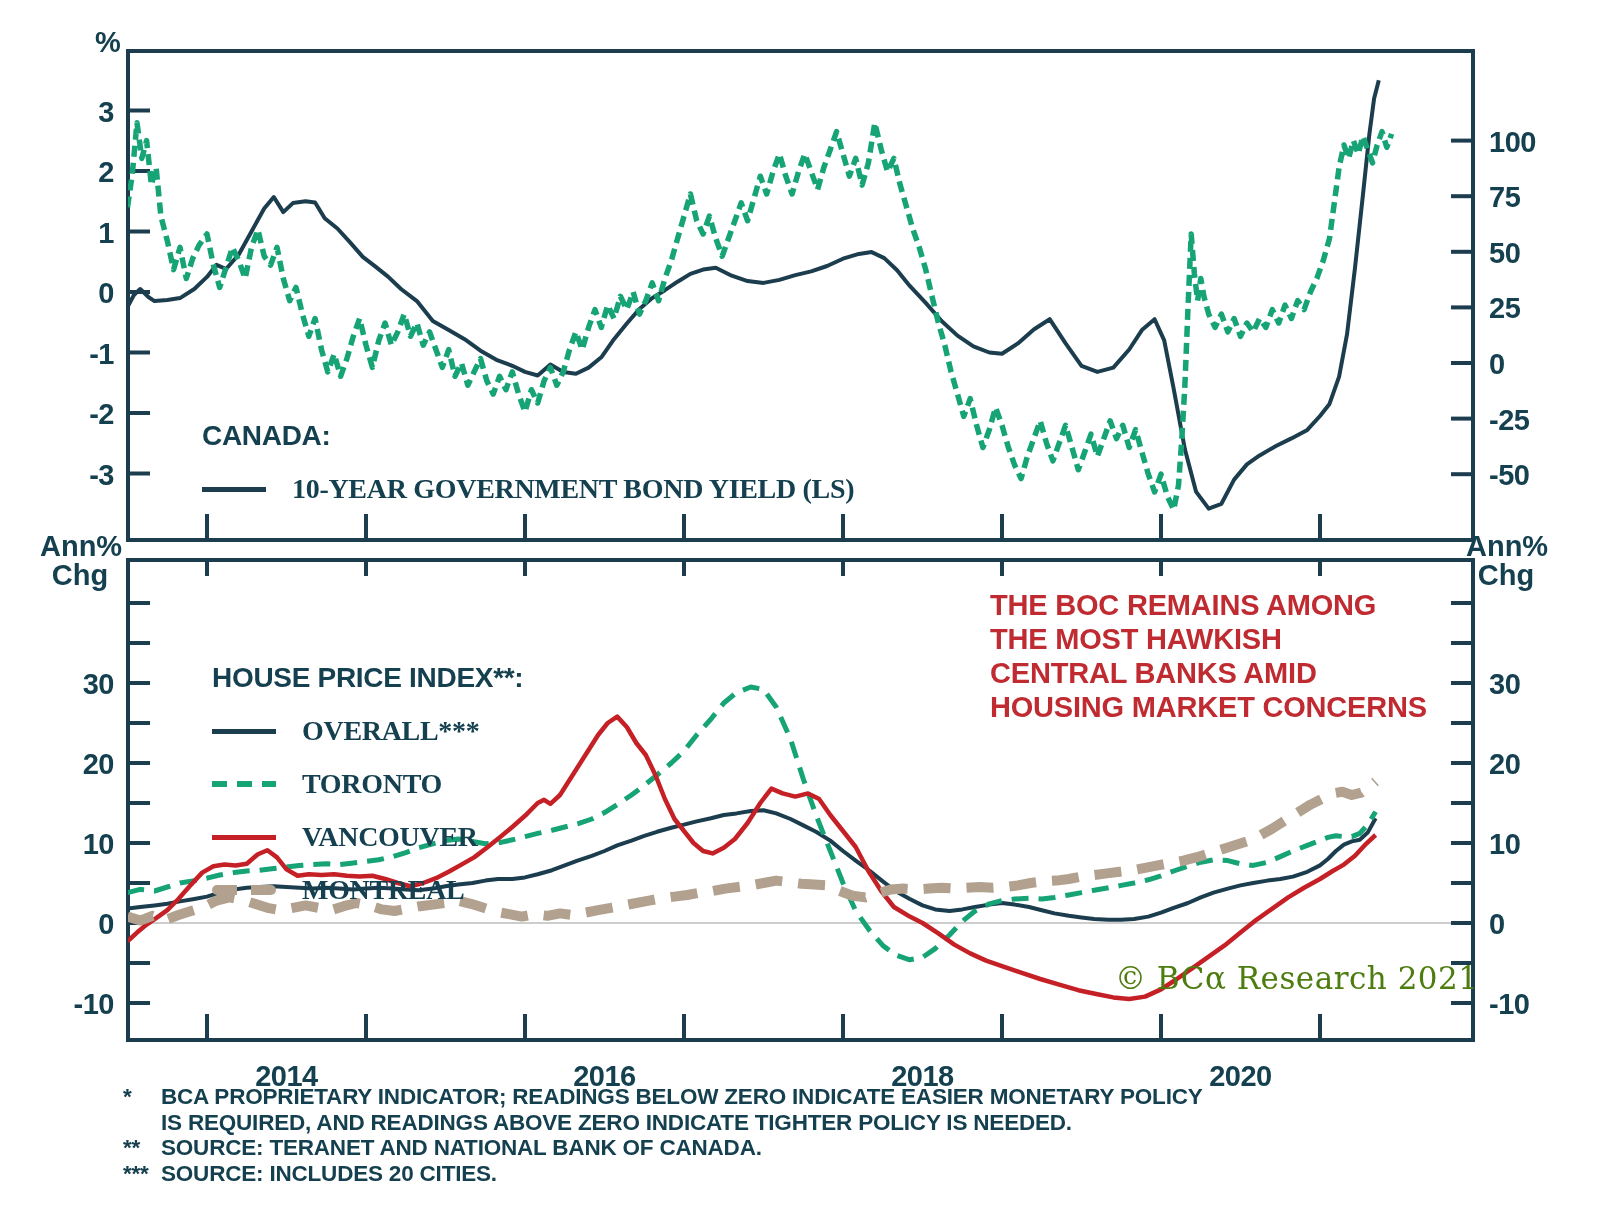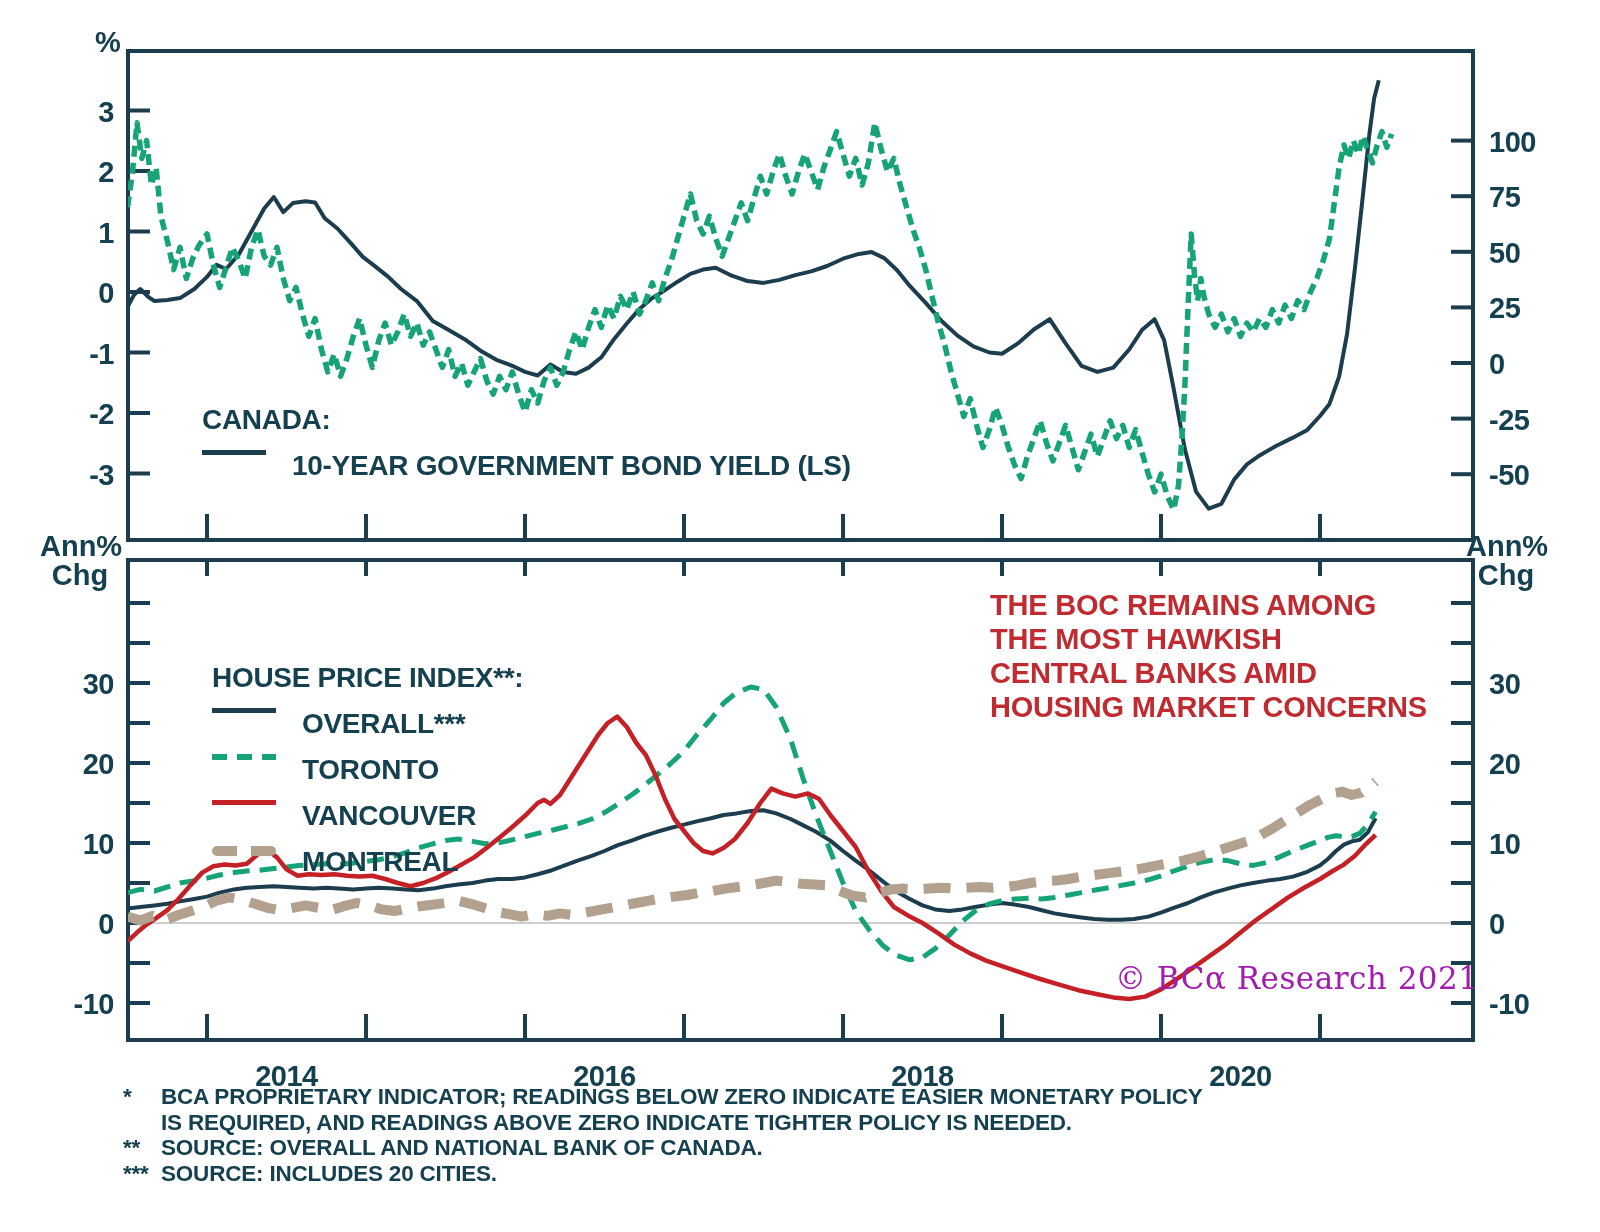--- a/index.html
+++ b/index.html
@@ -3,29 +3,29 @@
 <meta charset="utf-8">
 <style>
   html,body{margin:0;padding:0;background:#fff;}
   .page{position:relative;width:1600px;height:1232px;background:#ffffff;overflow:hidden;
         font-family:"Liberation Sans",sans-serif;color:#15404f;}
   .abs{position:absolute;}
   .lbl{font-weight:bold;color:#15404f;}
   #chart-svg{position:absolute;left:0;top:0;}
   .axis-corner{font-size:29px;line-height:29px;text-align:center;}
   .legend-title{font-size:28px;font-weight:bold;letter-spacing:-0.3px;}
-  .legend-row{display:flex;gap:26px;margin-top:14px;}
+  .legend-row{display:flex;align-items:center;gap:26px;margin-top:21px;font-family:Liberation Serif, serif;}
   .legend-label{font-size:28px;font-weight:bold;letter-spacing:-0.3px;white-space:nowrap;}
   .sample{width:64px;flex:0 0 64px;}
   .sample-solid-navy{height:5px;background:#1b3d4e;}
   .sample-dash-green{height:6px;background:repeating-linear-gradient(90deg,#16a376 0 15px,transparent 15px 25px);}
   .sample-solid-red{height:5px;background:#c42026;}
   .sample-dash-tan{height:10px;background:repeating-linear-gradient(90deg,#b2a18e 0 25px,transparent 25px 39px);border-radius:5px;}
   .red-note{font-size:29px;font-weight:bold;color:#bf2b31;line-height:34px;letter-spacing:-0.2px;}
-  .copyright{font-family:"DejaVu Serif",serif;font-size:31px;color:#a21caf;letter-spacing:0.5px;}
+  .copyright{font-family:"DejaVu Serif",serif;font-size:31px;color:#4d7c0f;letter-spacing:0.5px;}
   .footnotes{font-size:22.5px;font-weight:bold;line-height:25.5px;letter-spacing:-0.2px;width:1080px;}
   .fn-item{position:relative;padding-left:38px;}
   .fn-marker{position:absolute;left:0;top:0;}
 </style>
 </head>
 <body>
 
 <div class="page">
 
   <svg id="chart-svg" width="1600" height="1232">
@@ -143,21 +143,21 @@
   <div class="abs lbl axis-corner" style="left:40px;top:532px;width:80px;">
     <div>Ann%</div>
     <div>Chg</div>
   </div>
 
   <div class="abs lbl axis-corner" style="left:1466px;top:532px;width:80px;">
     <div>Ann%</div>
     <div>Chg</div>
   </div>
 
-  <div class="abs" style="left:202px;top:404px;">
+  <div class="abs" style="left:202px;top:420px;">
     <div class="legend-title">CANADA:</div>
     <div class="legend-row">
       <span class="sample sample-solid-navy"></span>
       <span class="legend-label">10-YEAR GOVERNMENT BOND YIELD (LS)</span>
     </div>
   </div>
 
   <div class="abs" style="left:212px;top:662px;">
     <div class="legend-title">HOUSE PRICE INDEX**:</div>
     <div class="legend-row">
@@ -187,21 +187,21 @@
 
   <div class="abs copyright" style="left:1115px;top:960px;">© BCα Research 2021</div>
 
   <div class="abs footnotes" style="left:123px;top:1084px;">
     <div class="fn-item">
       <span class="fn-marker">*</span>
       <span>BCA PROPRIETARY INDICATOR; READINGS BELOW ZERO INDICATE EASIER MONETARY POLICY IS REQUIRED, AND READINGS ABOVE ZERO INDICATE TIGHTER POLICY IS NEEDED.</span>
     </div>
     <div class="fn-item">
       <span class="fn-marker">**</span>
-      <span>SOURCE: OVERALL AND NATIONAL BANK OF CANADA.</span>
+      <span>SOURCE: TERANET AND NATIONAL BANK OF CANADA.</span>
     </div>
     <div class="fn-item">
       <span class="fn-marker">***</span>
       <span>SOURCE: INCLUDES 20 CITIES.</span>
     </div>
   </div>
 
 </div>
 
 </body></html>

